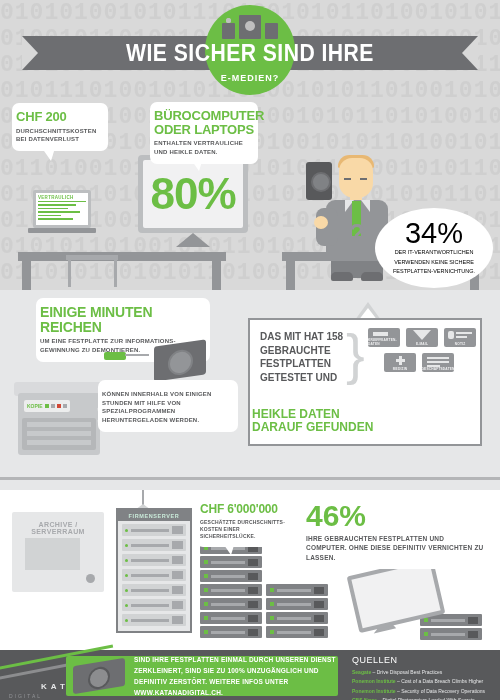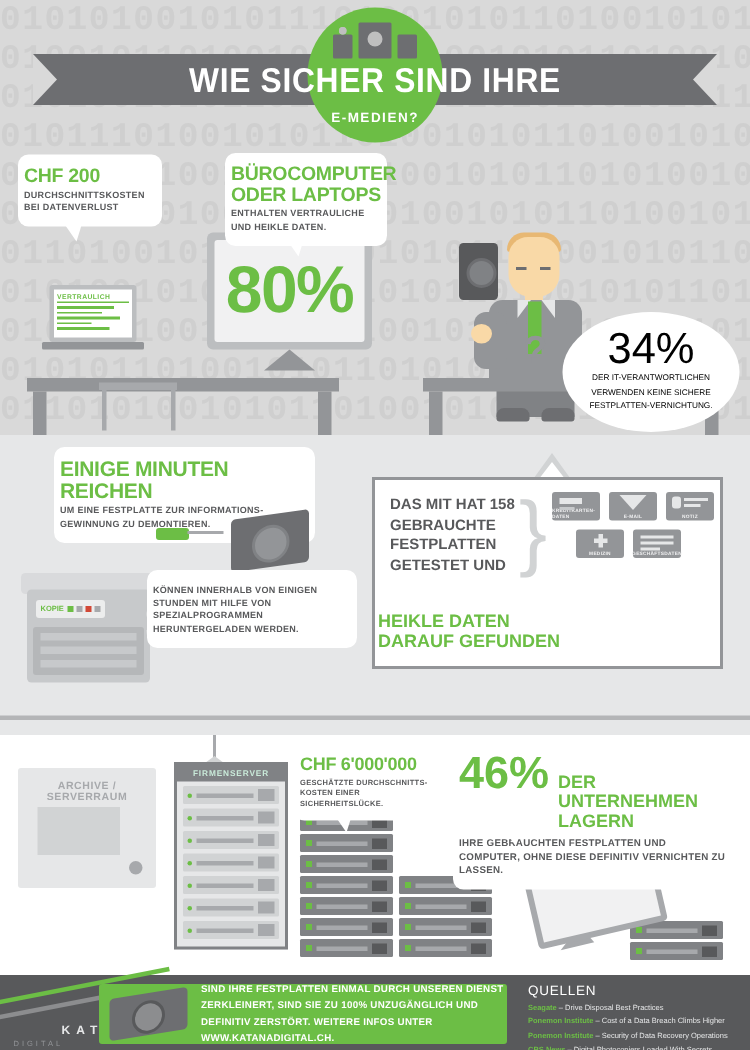--- a/index.html
+++ b/index.html
@@ -351,21 +351,21 @@
   }
   .tv-screen { width: 100%; height: 100%; background: #f1f1f2; }
   .tv-stand {
     position: absolute; left: 372px; top: 128px; width: 0; height: 0;
     border-left: 16px solid transparent; border-right: 7px solid transparent;
     border-bottom: 13px solid #a7a9ac; transform: rotate(-13deg);
   }
   .bub-chf { left: 196px; top: 6px; width: 98px; }
   .bub-chf .bt { font-size: 12px; }
   .bub-46 { left: 302px; top: 4px; width: 188px; }
-  .stat46 { display: flex; align-items: baseline; gap: 6px; }
+  .stat46 { display: flex; align-items: baseline; gap: 6px; text-align: center; }
   .stat46 .num {
     color: #6cbe45; font-size: 30px; font-weight: bold; line-height: 1;
     font-family: "Liberation Sans Narrow", "Liberation Sans", sans-serif;
   }
   .stat46 .lbl {
     color: #6cbe45; font-size: 12px; font-weight: bold; line-height: 1.1;
     font-family: "Liberation Sans Narrow", "Liberation Sans", sans-serif;
   }
 
   
@@ -734,24 +734,20 @@
 
     <div class="bubble bub-chf">
       <div class="bt">CHF 6'000'000</div>
       <div class="bs" style="font-size:5px;">GESCHÄTZTE DURCHSCHNITTS-KOSTEN EINER SICHERHEITSLÜCKE.</div>
     </div>
     <div class="tail-d" style="left:222px; top:52px;"></div>
 
     <div class="bubble bub-46">
       <div class="stat46">
         <span class="num">46%</span>
-        <span class="lbl">
-          <span style="display:block">DER UNTERNEHMEN</span>
-          <span style="display:block">LAGERN</span>
-        </span>
       </div>
       <div class="bs" style="font-size:6.5px;">IHRE GEBRAUCHTEN FESTPLATTEN UND COMPUTER, OHNE DIESE DEFINITIV VERNICHTEN ZU LASSEN.</div>
     </div>
     <div class="tail-d" style="left:334px; top:60px;"></div>
   </div>
 
   <div id="footer">
     <div class="logo-area">
       <div class="logo-sw1"></div>
       <div class="logo-sw2"></div>

